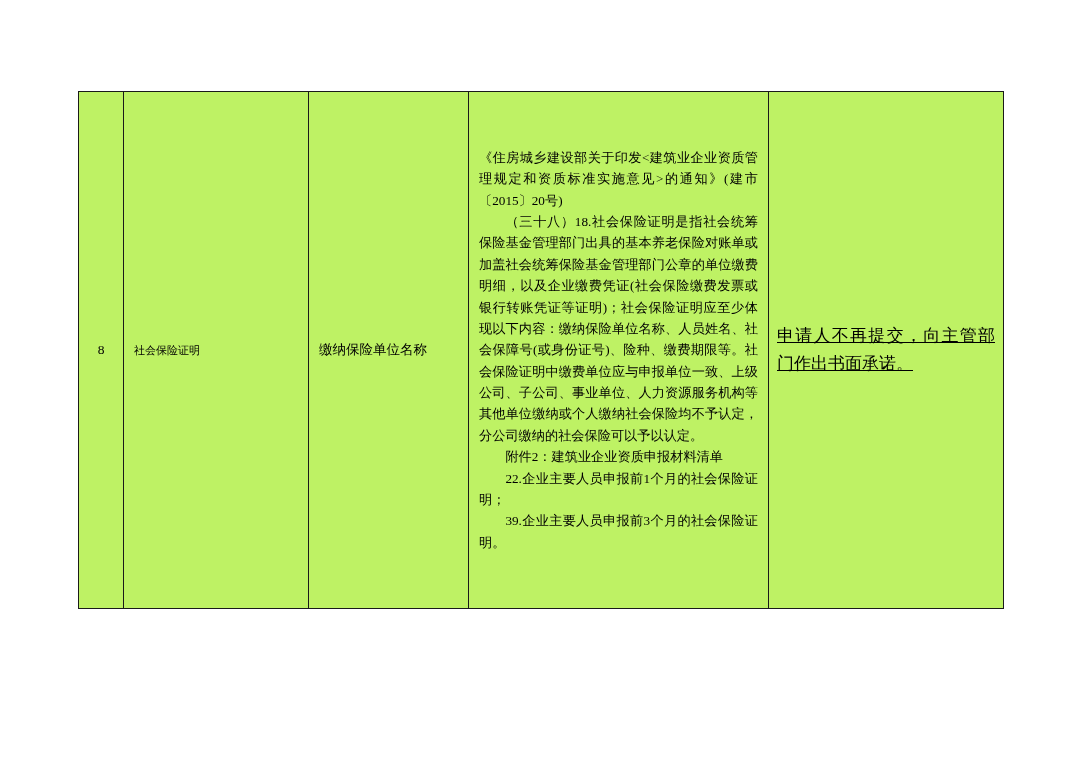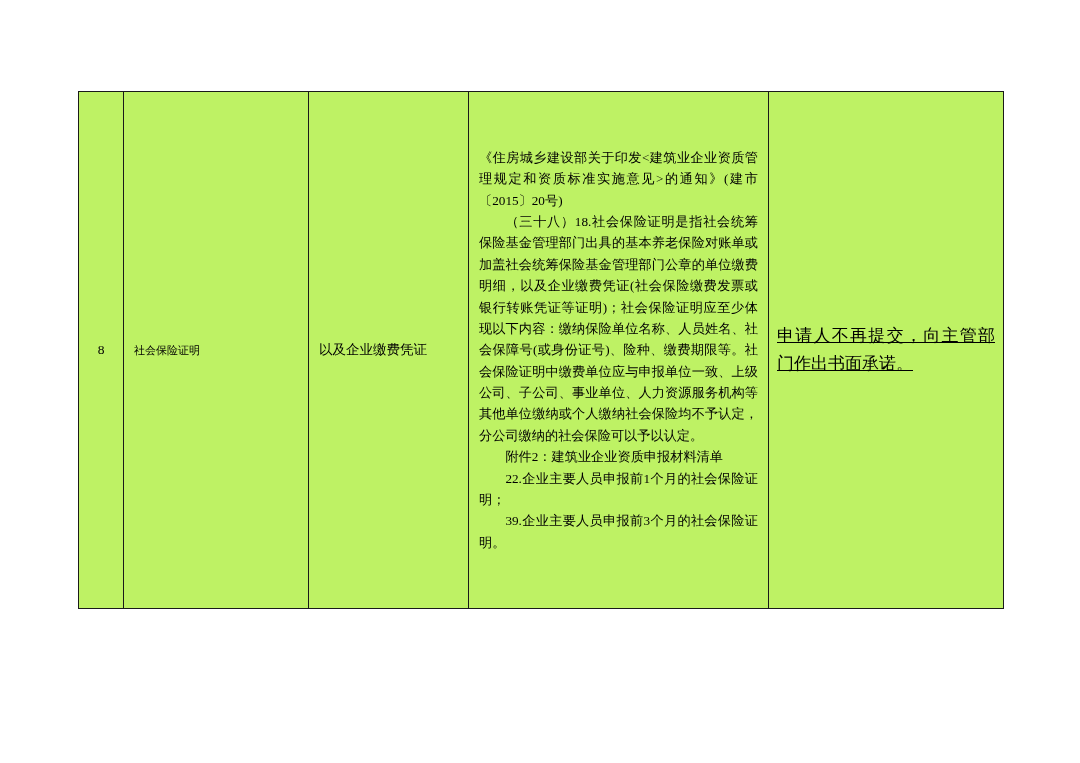--- a/index.html
+++ b/index.html
@@ -98,21 +98,21 @@
     </colgroup>
     <tbody>
       <tr class="row-main">
         <td>
           <div class="cell-pad cell-index">8</div>
         </td>
         <td>
           <div class="cell-pad cell-name">社会保险证明</div>
         </td>
         <td>
-          <div class="cell-pad cell-scene">以及企业缴费凭证</div>
+          <div class="cell-pad cell-scene">缴纳保险单位名称</div>
         </td>
         <td>
           <div class="cell-basis">
             <p>《住房城乡建设部关于印发&lt;建筑业企业资质管理规定和资质标准实施意见&gt;的通知》(建市〔2015〕20号)</p>
             <p class="indent">（三十八）18.社会保险证明是指社会统筹保险基金管理部门出具的基本养老保险对账单或加盖社会统筹保险基金管理部门公章的单位缴费明细，以及企业缴费凭证(社会保险缴费发票或银行转账凭证等证明)；社会保险证明应至少体现以下内容：缴纳保险单位名称、人员姓名、社会保障号(或身份证号)、险种、缴费期限等。社会保险证明中缴费单位应与申报单位一致、上级公司、子公司、事业单位、人力资源服务机构等其他单位缴纳或个人缴纳社会保险均不予认定，分公司缴纳的社会保险可以予以认定。</p>
             <p class="indent">附件2：建筑业企业资质申报材料清单</p>
             <p class="indent">22.企业主要人员申报前1个月的社会保险证明；</p>
             <p class="indent">39.企业主要人员申报前3个月的社会保险证明。</p>
           </div>
         </td>

